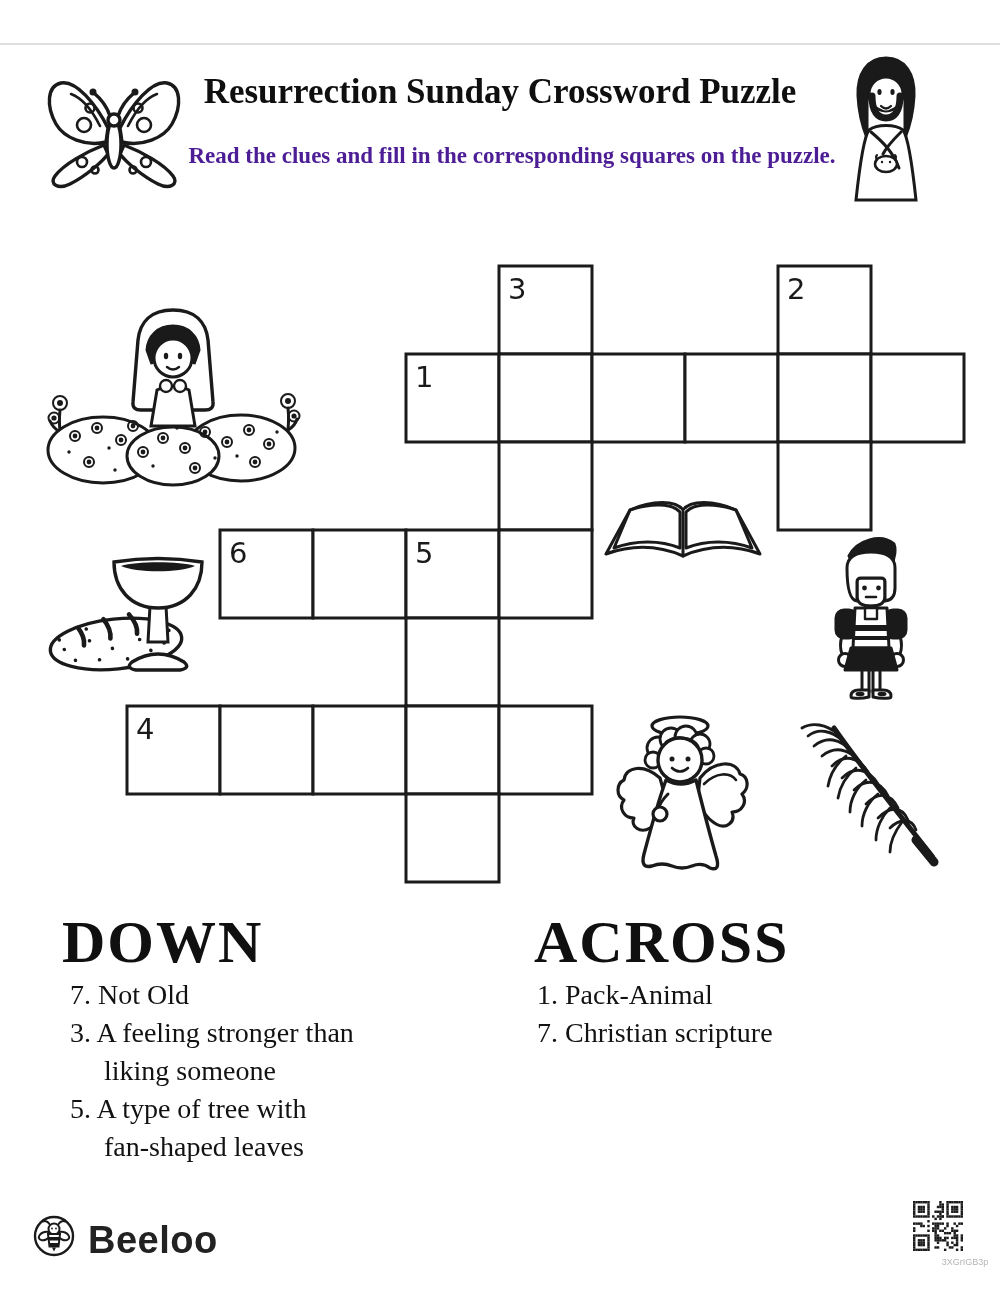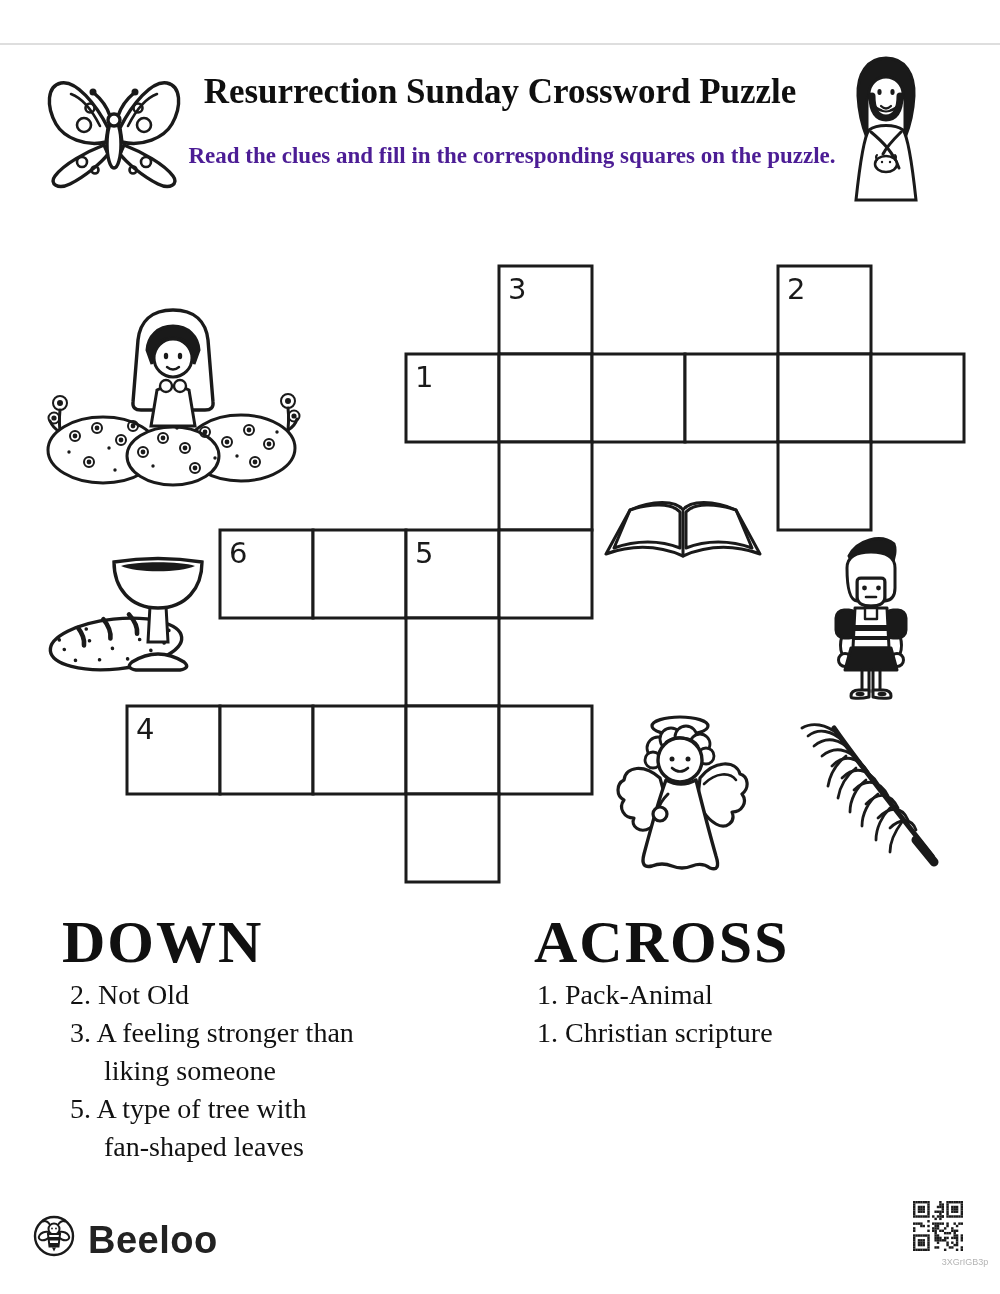--- a/index.html
+++ b/index.html
@@ -299,37 +299,37 @@
         <path d="M80,72 C70,80 64,92 64,104"></path>
       <path d="M92,86 C84,94 78,106 78,118"></path>
         <path d="M104,100 C98,108 92,118 92,130"></path>
     </g>
   </svg>
 
   <div class="section-h" id="down-h">DOWN</div>
   <div class="section-h" id="across-h">ACROSS</div>
   <div class="clues" id="down-clues">
       <div class="clue">
-        <div>2. Not Old</div>
+        <div>7. Not Old</div>
       </div>
       <div class="clue">
         <div>3. A feeling stronger than</div>
         <div class="wrap">liking someone</div>
       </div>
       <div class="clue">
         <div>5. A type of tree with</div>
         <div class="wrap">fan-shaped leaves</div>
       </div>
     </div>
   <div class="clues" id="across-clues">
       <div class="clue">
         <div>1. Pack-Animal</div>
       </div>
       <div class="clue">
-        <div>1. Christian scripture</div>
+        <div>7. Christian scripture</div>
       </div>
     </div>
 
   <svg class="illo" style="left:33px;top:1215px" width="42" height="42" viewBox="0 0 42 42">
     <g stroke="#1a1a1a" fill="none" stroke-width="2" stroke-linecap="round">
       <circle cx="21" cy="21" r="19" stroke-width="2.4"></circle>
       <path d="M17,10 Q15,6 11,6" stroke-width="1.8"></path>
         <path d="M25,10 Q27,6 31,6" stroke-width="1.8"></path>
       <circle cx="10.5" cy="6" r="1.4" fill="#1a1a1a" stroke="none"></circle>
       <circle cx="31.5" cy="6" r="1.4" fill="#1a1a1a" stroke="none"></circle>

